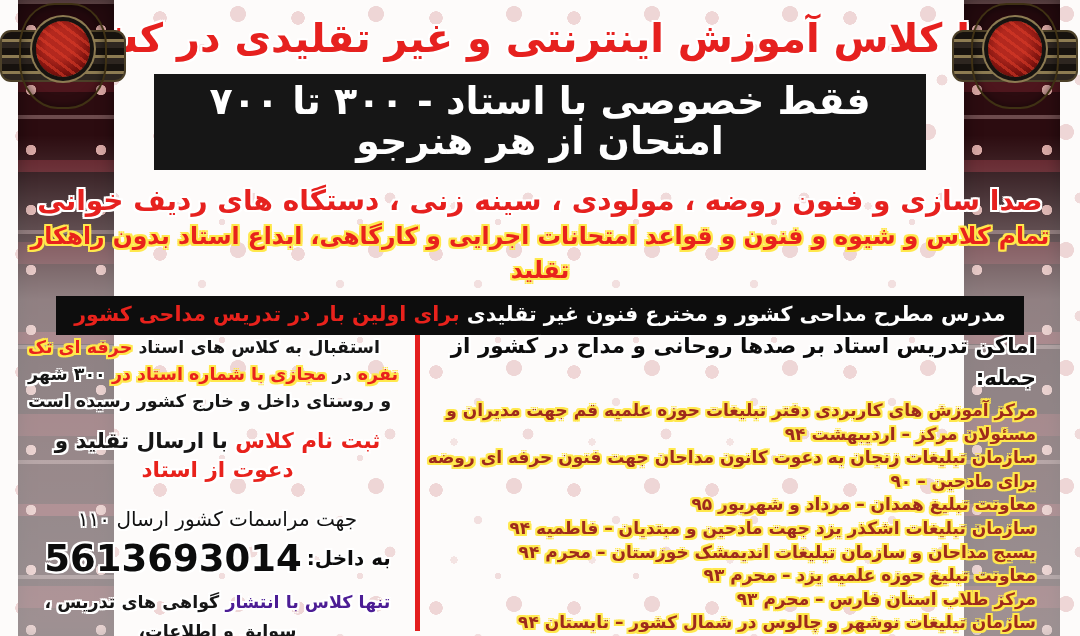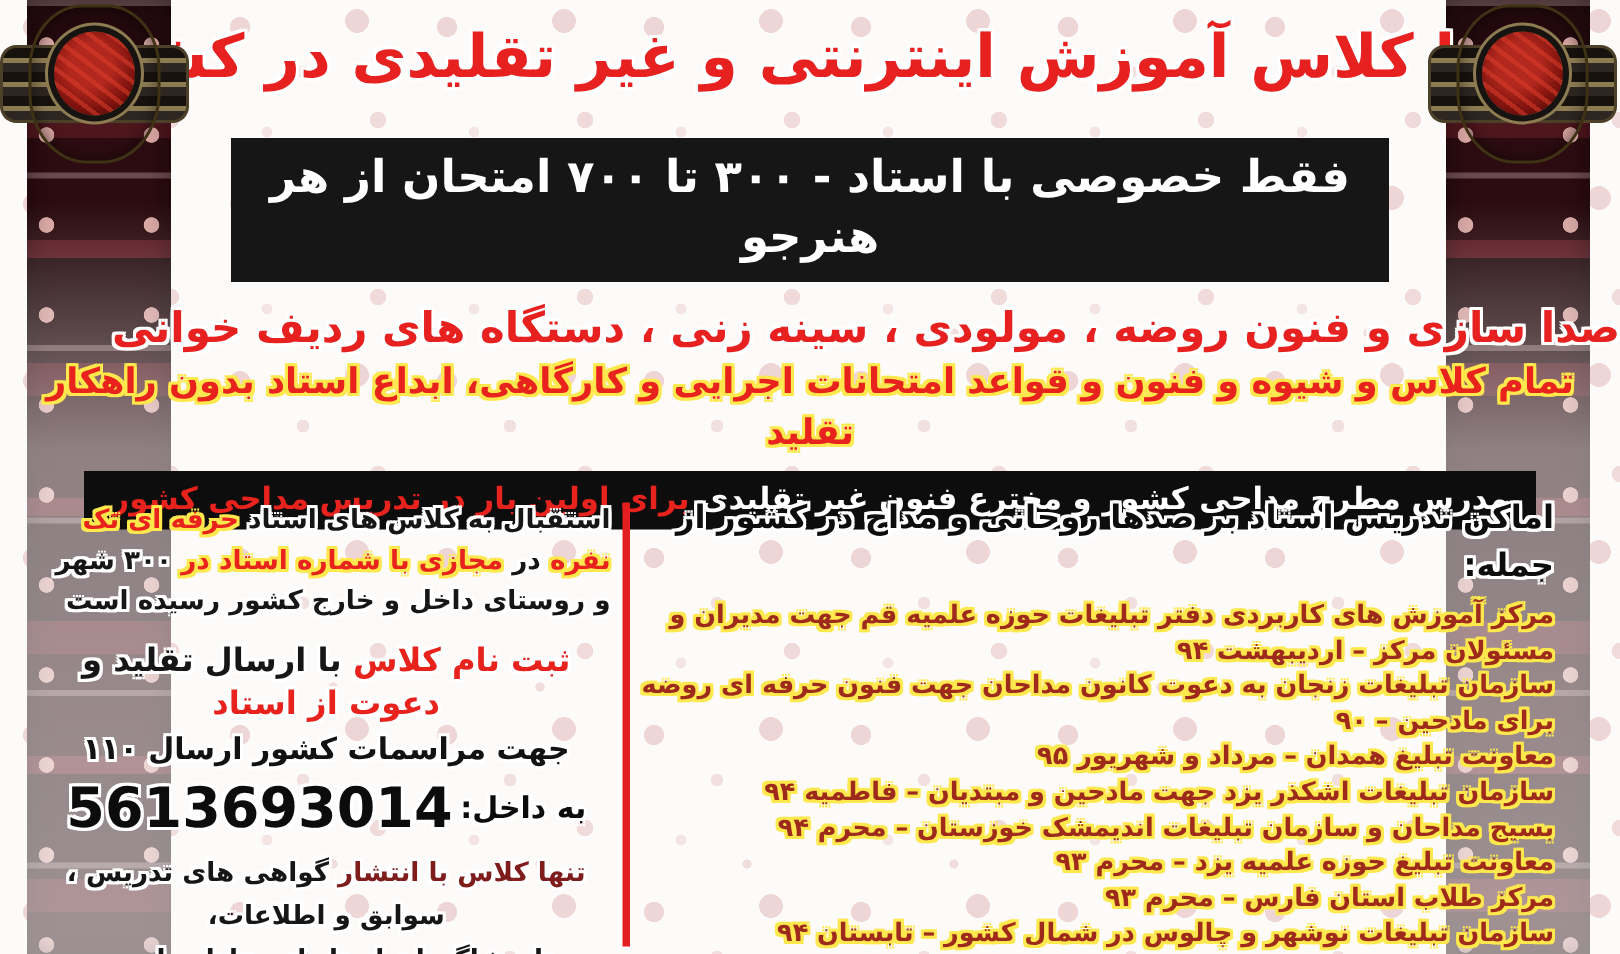--- a/index.html
+++ b/index.html
@@ -72,56 +72,56 @@
 
   
   .content { position:absolute; inset:0; z-index:2; }
 
   .outline-white { text-shadow:-2px -2px 0 #fff,2px -2px 0 #fff,-2px 2px 0 #fff,2px 2px 0 #fff,0 -2px 0 #fff,0 2px 0 #fff,-2px 0 0 #fff,2px 0 0 #fff; }
   .glow-yellow  { text-shadow:-2px -2px 0 #ffe84d,2px -2px 0 #ffe84d,-2px 2px 0 #ffe84d,2px 2px 0 #ffe84d,0 -2px 0 #ffe84d,0 2px 0 #ffe84d,-2px 0 0 #ffe84d,2px 0 0 #ffe84d; }
 
   .main-title { margin:12px auto 0; text-align:center; font-size:40px; line-height:52px; font-weight:bold; color:#e6211f; }
 
   .subtitle-box {
-    margin:28px auto 0; width:772px; background:#161616; color:#fff;
-    text-align:center; font-size:30px; line-height:40px; font-weight:bold; padding:7px 10px 9px;
-  }
-
-  .skills  { margin-top:13px; font-size:28px; line-height:36px; font-weight:bold; color:#e6211f; }
+    margin:10px auto 0; width:772px; background:#161616; color:#fff;
+    text-align:center; font-size:38px; line-height:40px; font-weight:bold; padding:7px 10px 9px;
+  }
+
+  .skills  { margin-top:13px; text-align:center; font-size:28px; line-height:36px; font-weight:bold; color:#e6211f; }
   .methods { text-align:center; font-size:23.5px; line-height:34px; font-weight:bold; color:#e8221c; }
   .courses { margin-top:13px; text-align:center; font-size:22px; line-height:30px; font-weight:bold; color:#121212; }
 
   .badge-row { text-align:center; margin-top:9px; }
   .badge { display:inline-block; background:#0d0d0d; padding:5px 18px 8px; font-size:20.5px; line-height:26px; font-weight:bold; }
   .badge .bw { color:#fff; }
   .badge .br { color:#e8221c; }
 
   .columns { position:absolute; top:327px; left:0; right:0; bottom:0; display:flex; }
 
   .col-places { width:660px; padding:3px 44px 0 6px; }
   .divider { width:5px; background:#e31e1e; margin-top:8px; height:296px; }
   .col-info { flex:1; padding:2px 8px 0 28px; }
 
   .places-heading { text-align:right; font-size:21.5px; line-height:32px; font-weight:bold; color:#0d0d0d; }
   .places-list { list-style:none; margin-top:5px; text-align:right; font-size:17px; line-height:23.6px; font-weight:bold; color:#9e2a1c; }
   .places-list li { margin:0; }
 
-  .welcome { margin-top:5px; text-align:right; font-size:17.5px; line-height:27px; font-weight:bold; color:#161616; }
+  .welcome { margin-top:5px; text-align:left; font-size:17.5px; line-height:27px; font-weight:bold; color:#161616; }
   .hl { color:#e8221c; }
 
   .register   { margin-top:11px; text-align:center; font-size:21.5px; line-height:29px; font-weight:bold; color:#161616; }
   .register .red { color:#e8221c; }
-  .ceremonies { margin-top:1px; text-align:center; font-size:20px; line-height:28px; font-weight:bold; color:#121212; }
+  .ceremonies { margin-top:21px; text-align:center; font-size:20px; line-height:28px; font-weight:normal; color:#121212; }
 
   .phone-row   { margin-top:4px; text-align:center; color:#0c0c0c; white-space:nowrap; }
   .phone-label { font-size:20px; font-weight:bold; vertical-align:6px; }
   .phone-number{ font-size:37px; font-weight:bold; letter-spacing:2px; }
 
   .publish { margin-top:8px; text-align:center; font-size:17.5px; line-height:29px; font-weight:bold; color:#161616; }
-  .publish .red { color:#7f1d1d; }
+  .publish .red { color:#4c1d95; }
 </style>
 </head>
 <body>
 
 <div class="poster">
   <div class="bg"></div>
 
   <div class="side-banner left">
     <div class="strip"></div>
     <div class="fade"></div>

